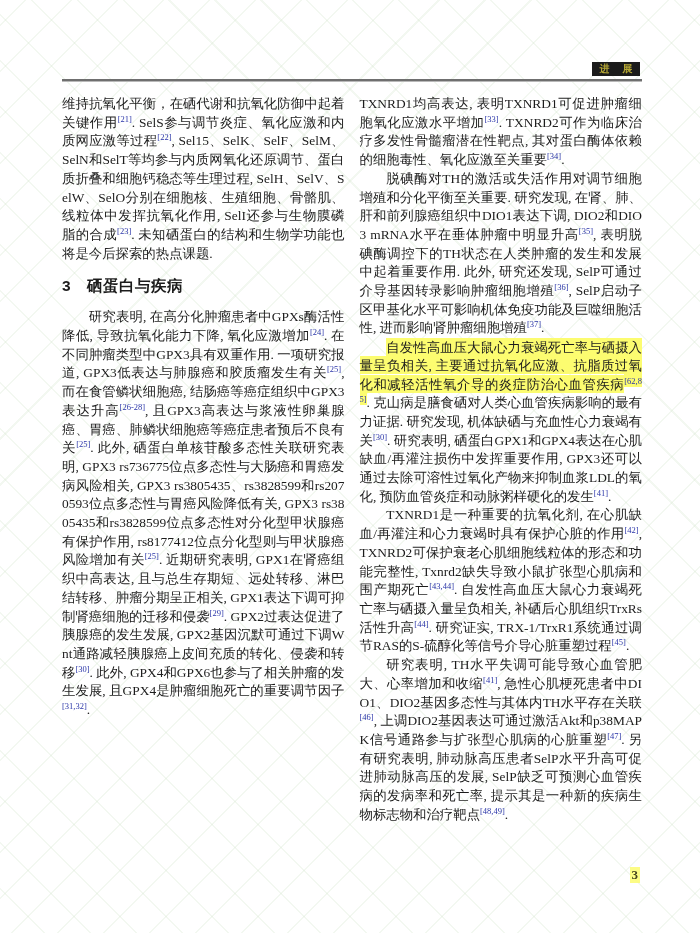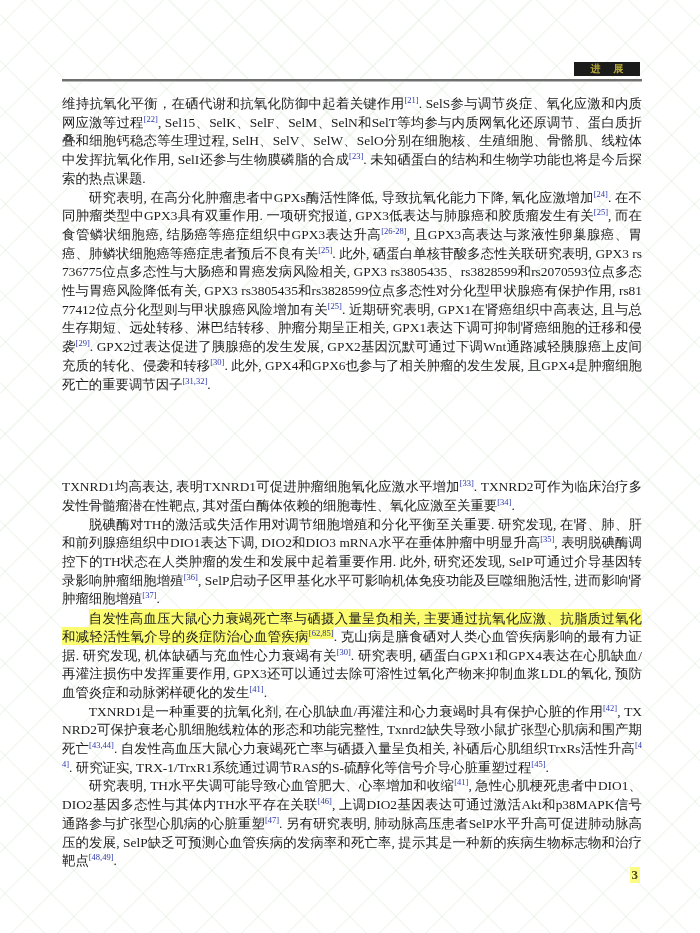--- a/index.html
+++ b/index.html
@@ -10,34 +10,34 @@
   }
   .watermark{
     position:absolute; inset:0; pointer-events:none;
     background:
       repeating-linear-gradient(45deg,  transparent 0 31px, rgba(150,190,130,0.20) 31px 32.5px),
       repeating-linear-gradient(-45deg, transparent 0 31px, rgba(150,190,130,0.20) 31px 32.5px);
     opacity:.55;
   }
   .header{position:absolute; top:62px; left:62px; right:58px; height:22px;}
   .badge{
-    position:absolute; right:2px; top:0; width:66px; height:14px;
+    position:absolute; right:2px; top:0; width:48px; height:14px;
     background:var(--badge-bg,#1b1b1b); display:flex; align-items:center; justify-content:center;
   }
   .badge span{
     font-family:"Liberation Sans", sans-serif; font-size:10px; font-weight:bold;
     letter-spacing:5px; color:var(--badge-text,#b5a735); line-height:1; padding-left:5px;
   }
   .rule{
     position:absolute; left:0; right:0; top:17px; height:3px;
     background:linear-gradient(to bottom,#6f6f6f 0 55%, #b9b9b9 55% 100%);
   }
   .columns{
     position:absolute; top:95px; left:62px; right:58px; bottom:62px;
-    display:flex; gap:15px; overflow:hidden;flex-direction:column;
+    display:flex; gap:15px; overflow:hidden;
   }
   .col{flex:1 1 0; min-width:0;}
   .col p{
     margin:0; text-indent:2em; font-size:13.4px; line-height:18.7px;
     text-align:justify; word-break:break-all;
   }
   .col p.noindent{text-indent:0;}
   .h1{
     font-family:"Liberation Sans", sans-serif; font-weight:bold;
     font-size:15.5px; margin:13px 0 11px; letter-spacing:.5px;
@@ -68,20 +68,21 @@
   <div class="header">
     <div class="badge">
       <span>进 展</span>
     </div>
     <div class="rule"></div>
   </div>
 
   <div class="columns">
     <div class="col" id="col-left">
         <p class="noindent"><span>维持抗氧化平衡，在硒代谢和抗氧化防御中起着关键作用</span><sup class="cite">[21]</sup><span>. SelS参与调节炎症、氧化应激和内质网应激等过程</span><sup class="cite">[22]</sup><span>, Sel15、SelK、SelF、SelM、SelN和SelT等均参与内质网氧化还原调节、蛋白质折叠和细胞钙稳态等生理过程, SelH、SelV、SelW、SelO分别在细胞核、生殖细胞、骨骼肌、线粒体中发挥抗氧化作用, SelI还参与生物膜磷脂的合成</span><sup class="cite">[23]</sup><span>. 未知硒蛋白的结构和生物学功能也将是今后探索的热点课题.</span></p>
+        <div class="h1">3　硒蛋白与疾病</div>
         <p><span>研究表明, 在高分化肿瘤患者中GPXs酶活性降低, 导致抗氧化能力下降, 氧化应激增加</span><sup class="cite">[24]</sup><span>. 在不同肿瘤类型中GPX3具有双重作用. 一项研究报道, </span><span class="it">GPX3</span><span>低表达与肺腺癌和胶质瘤发生有关</span><sup class="cite">[25]</sup><span>, 而在食管鳞状细胞癌, 结肠癌等癌症组织中</span><span class="it">GPX3</span><span>表达升高</span><sup class="cite">[26-28]</sup><span>, 且</span><span class="it">GPX3</span><span>高表达与浆液性卵巢腺癌、胃癌、肺鳞状细胞癌等癌症患者预后不良有关</span><sup class="cite">[25]</sup><span>. 此外, 硒蛋白单核苷酸多态性关联研究表明, </span><span class="it">GPX3</span><span> rs736775位点多态性与大肠癌和胃癌发病风险相关, </span><span class="it">GPX3</span><span> rs3805435、rs3828599和rs2070593位点多态性与胃癌风险降低有关, </span><span class="it">GPX3</span><span> rs3805435和rs3828599位点多态性对分化型甲状腺癌有保护作用, rs8177412位点分化型则与甲状腺癌风险增加有关</span><sup class="cite">[25]</sup><span>. 近期研究表明, </span><span class="it">GPX1</span><span>在肾癌组织中高表达, 且与总生存期短、远处转移、淋巴结转移、肿瘤分期呈正相关, </span><span class="it">GPX1</span><span>表达下调可抑制肾癌细胞的迁移和侵袭</span><sup class="cite">[29]</sup><span>. </span><span class="it">GPX2</span><span>过表达促进了胰腺癌的发生发展, </span><span class="it">GPX2</span><span>基因沉默可通过下调Wnt通路减轻胰腺癌上皮间充质的转化、侵袭和转移</span><sup class="cite">[30]</sup><span>. 此外, </span><span class="it">GPX4</span><span>和</span><span class="it">GPX6</span><span>也参与了相关肿瘤的发生发展, 且</span><span class="it">GPX4</span><span>是肿瘤细胞死亡的重要调节因子</span><sup class="cite">[31,32]</sup><span>.</span></p>
       </div>
     <div class="col" id="col-right">
         <p class="noindent"><span class="it">TXNRD1</span><span>均高表达, 表明</span><span class="it">TXNRD1</span><span>可促进肿瘤细胞氧化应激水平增加</span><sup class="cite">[33]</sup><span>. </span><span class="it">TXNRD2</span><span>可作为临床治疗多发性骨髓瘤潜在性靶点, 其对蛋白酶体依赖的细胞毒性、氧化应激至关重要</span><sup class="cite">[34]</sup><span>.</span></p>
         <p><span>脱碘酶对TH的激活或失活作用对调节细胞增殖和分化平衡至关重要. 研究发现, 在肾、肺、肝和前列腺癌组织中</span><span class="it">DIO1</span><span>表达下调, </span><span class="it">DIO2</span><span>和</span><span class="it">DIO3</span><span> mRNA水平在垂体肿瘤中明显升高</span><sup class="cite">[35]</sup><span>, 表明脱碘酶调控下的TH状态在人类肿瘤的发生和发展中起着重要作用. 此外, 研究还发现, </span><span class="it">SelP</span><span>可通过介导基因转录影响肿瘤细胞增殖</span><sup class="cite">[36]</sup><span>, </span><span class="it">SelP</span><span>启动子区甲基化水平可影响机体免疫功能及巨噬细胞活性, 进而影响肾肿瘤细胞增殖</span><sup class="cite">[37]</sup><span>.</span></p>
         <p><span class="hl">自发性高血压大鼠心力衰竭死亡率与硒摄入量呈负相关, 主要通过抗氧化应激、抗脂质过氧化和减轻活性氧介导的炎症防治心血管疾病</span><sup class="cite hl">[62,85]</sup><span>. 克山病是膳食硒对人类心血管疾病影响的最有力证据. 研究发现, 机体缺硒与充血性心力衰竭有关</span><sup class="cite">[30]</sup><span>. 研究表明, 硒蛋白GPX1和GPX4表达在心肌缺血/再灌注损伤中发挥重要作用, GPX3还可以通过去除可溶性过氧化产物来抑制血浆LDL的氧化, 预防血管炎症和动脉粥样硬化的发生</span><sup class="cite">[41]</sup><span>.</span></p>
         <p><span>TXNRD1是一种重要的抗氧化剂, 在心肌缺血/再灌注和心力衰竭时具有保护心脏的作用</span><sup class="cite">[42]</sup><span>, TXNRD2可保护衰老心肌细胞线粒体的形态和功能完整性, </span><span class="it">Txnrd2</span><span>缺失导致小鼠扩张型心肌病和围产期死亡</span><sup class="cite">[43,44]</sup><span>. 自发性高血压大鼠心力衰竭死亡率与硒摄入量呈负相关, 补硒后心肌组织TrxRs活性升高</span><sup class="cite">[44]</sup><span>. 研究证实, TRX-1/TrxR1系统通过调节RAS的S-硫醇化等信号介导心脏重塑过程</span><sup class="cite">[45]</sup><span>.</span></p>
         <p><span>研究表明, TH水平失调可能导致心血管肥大、心率增加和收缩</span><sup class="cite">[41]</sup><span>, 急性心肌梗死患者中</span><span class="it">DIO1</span><span>、</span><span class="it">DIO2</span><span>基因多态性与其体内TH水平存在关联</span><sup class="cite">[46]</sup><span>, 上调</span><span class="it">DIO2</span><span>基因表达可通过激活Akt和p38MAPK信号通路参与扩张型心肌病的心脏重塑</span><sup class="cite">[47]</sup><span>. 另有研究表明, 肺动脉高压患者SelP水平升高可促进肺动脉高压的发展, SelP缺乏可预测心血管疾病的发病率和死亡率, 提示其是一种新的疾病生物标志物和治疗靶点</span><sup class="cite">[48,49]</sup><span>.</span></p>
       </div>
   </div>

